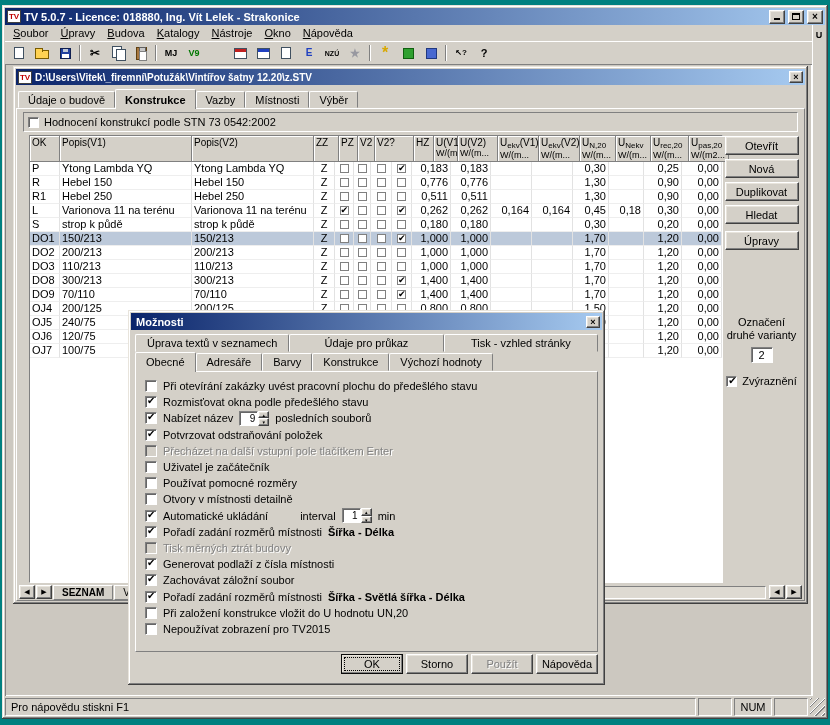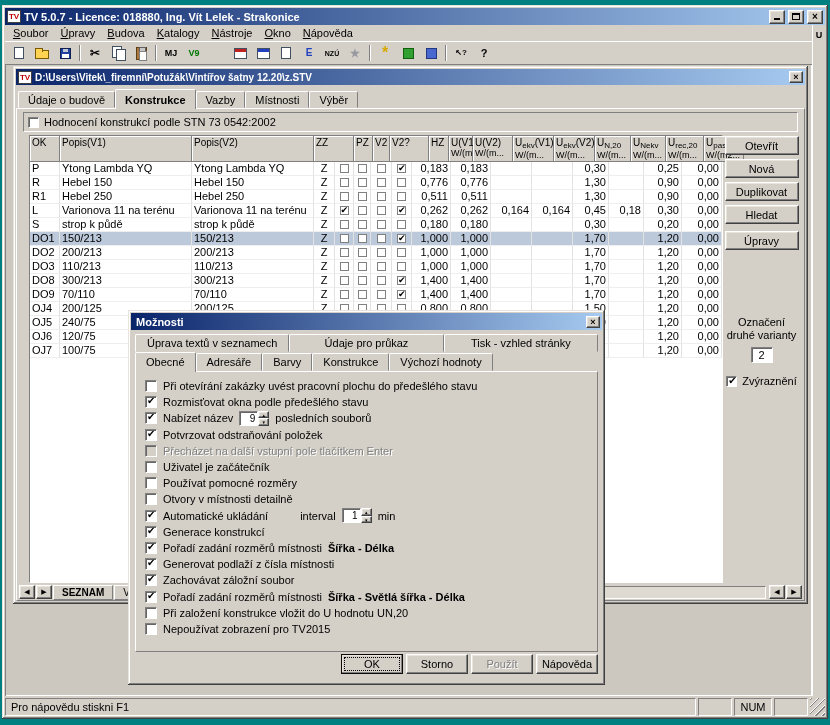--- a/index.html
+++ b/index.html
@@ -256,21 +256,21 @@
                   <div class="thead">
                       <div class="th" style="width: 30px;">
                         <div class="th-l1">OK</div>
                       </div>
                       <div class="th" style="width: 132px;">
                         <div class="th-l1">Popis(V1)</div>
                       </div>
                       <div class="th" style="width: 122px;">
                         <div class="th-l1">Popis(V2)</div>
                       </div>
-                      <div class="th" style="width: 40px;">
+                      <div class="th" style="width: 25px;">
                         <div class="th-l1">ZZ</div>
                       </div>
                       <div class="th" style="width: 19px;">
                         <div class="th-l1">PZ</div>
                       </div>
                       <div class="th" style="width: 17px;">
                         <div class="th-l1">V2</div>
                       </div>
                       <div class="th" style="width: 39px;">
                         <div class="th-l1">V2?</div>
@@ -798,26 +798,26 @@
             <span class="spin-val fi">1</span>
             <span class="spin-ar">
               <span class="sau bo">▴</span>
               <span class="sad bo">▾</span>
             </span>
           </span>
           <span class="oafter">min</span>
         </div>
         <div class="opt">
           <span class="dcb fi on"></span>
-          <span class="olabel">Generace konstrukcí</span>
-        </div>
-        <div class="opt">
-          <span class="dcb fi on"></span>
           <span class="olabel">Pořadí zadání rozměrů místnosti</span>
           <span class="obold">Šířka - Délka</span>
+        </div>
+        <div class="opt">
+          <span class="dcb fi dis"></span>
+          <span class="olabel dis">Tisk měrných ztrát budovy</span>
         </div>
         <div class="opt">
           <span class="dcb fi on"></span>
           <span class="olabel">Generovat podlaží z čísla místnosti</span>
         </div>
         <div class="opt">
           <span class="dcb fi on"></span>
           <span class="olabel">Zachovávat záložní soubor</span>
         </div>
         <div class="opt">

